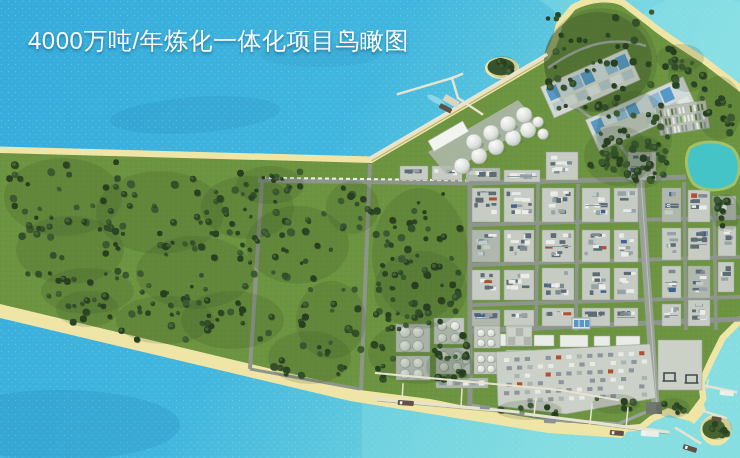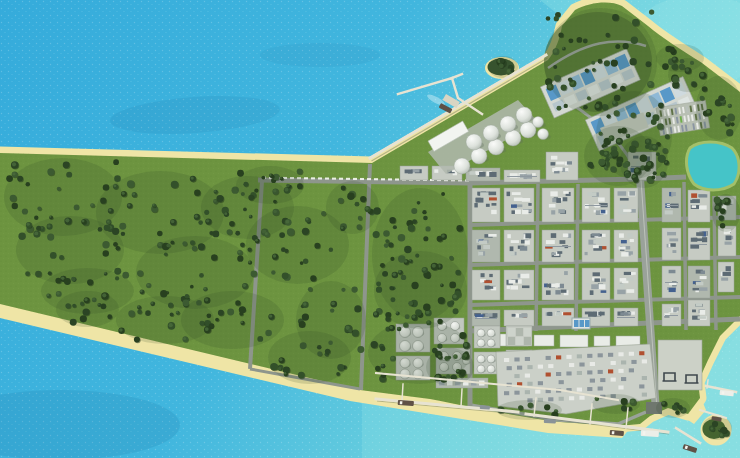--- a/index.html
+++ b/index.html
@@ -1836,13 +1836,14 @@
         <rect x="641" y="430" width="18" height="6" rx="1" fill="#eceee8" transform="rotate(3 641 430)"></rect>
         <rect x="643" y="431" width="2.5" height="4" fill="#f4f4ee" transform="rotate(3 641 430)"></rect>
         <rect x="684" y="444" width="14" height="5" rx="1" fill="#5f5146" transform="rotate(18 684 444)"></rect>
         <rect x="686" y="445" width="2.5" height="3" fill="#f4f4ee" transform="rotate(18 684 444)"></rect>
         <rect x="720" y="390" width="14" height="5" rx="1" fill="#eceee8" transform="rotate(6 720 390)"></rect>
         <rect x="722" y="391" width="2.5" height="3" fill="#f4f4ee" transform="rotate(6 720 390)"></rect>
         <rect x="712" y="416" width="10" height="4" rx="1" fill="#5f5146" transform="rotate(10 712 416)"></rect>
       </g>
 </svg>
 
+<div class="title">4000万吨/年炼化一体化项目鸟瞰图</div>
 </div>
 
 </body></html>

